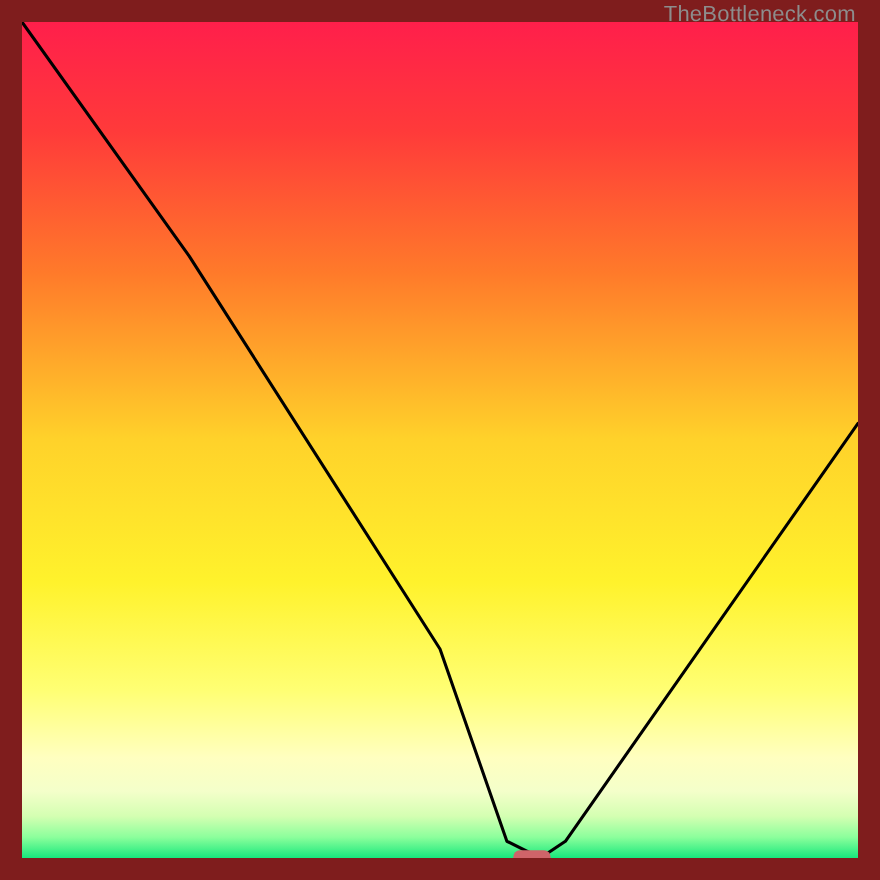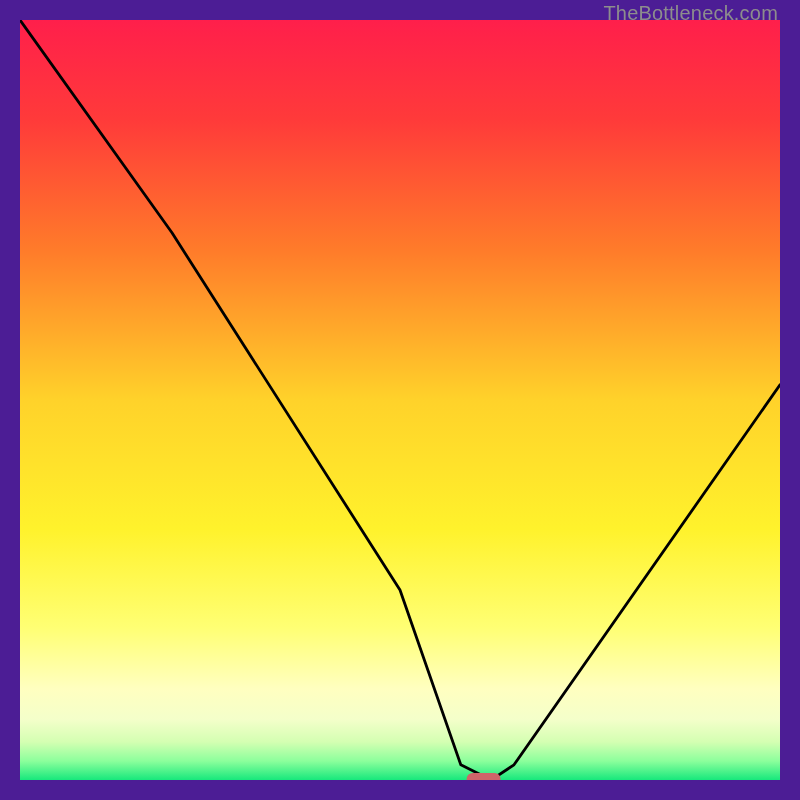--- a/index.html
+++ b/index.html
@@ -10,21 +10,21 @@
     overflow: hidden;
     background: #000;
     font-family: Arial, Helvetica, sans-serif;
   }
   .frame {
     position: absolute;
     left: 0;
     top: 0;
     width: 800px;
     height: 800px;
-    background: #4c1d95;
+    background: #7f1d1d;
   }
   .plot-area {
     position: absolute;
     left: 20px;
     top: 20px;
     width: 760px;
     height: 760px;
     overflow: hidden;
   }
   .watermark {

